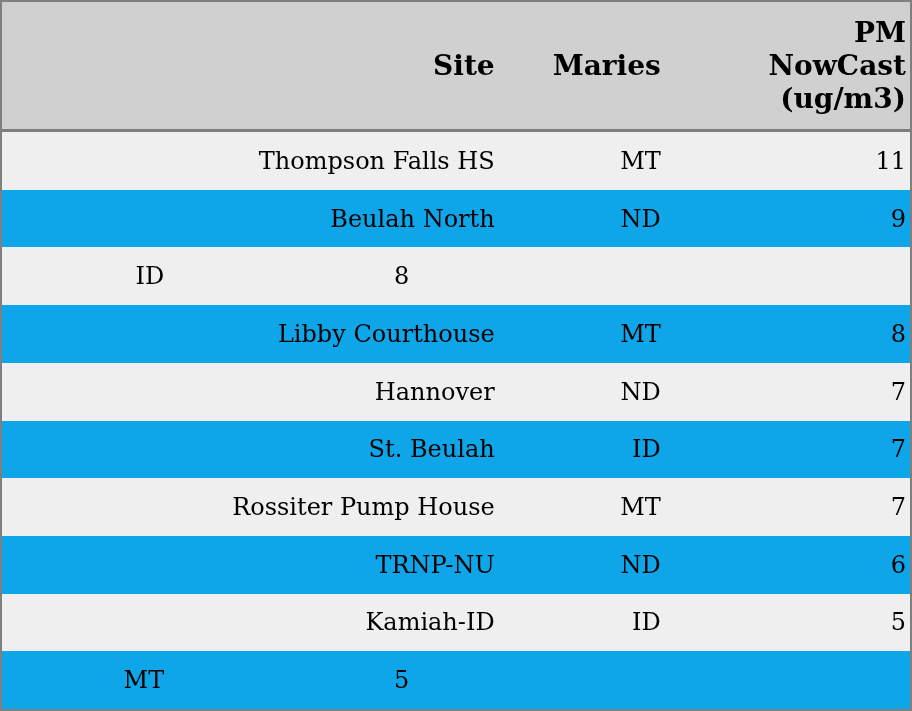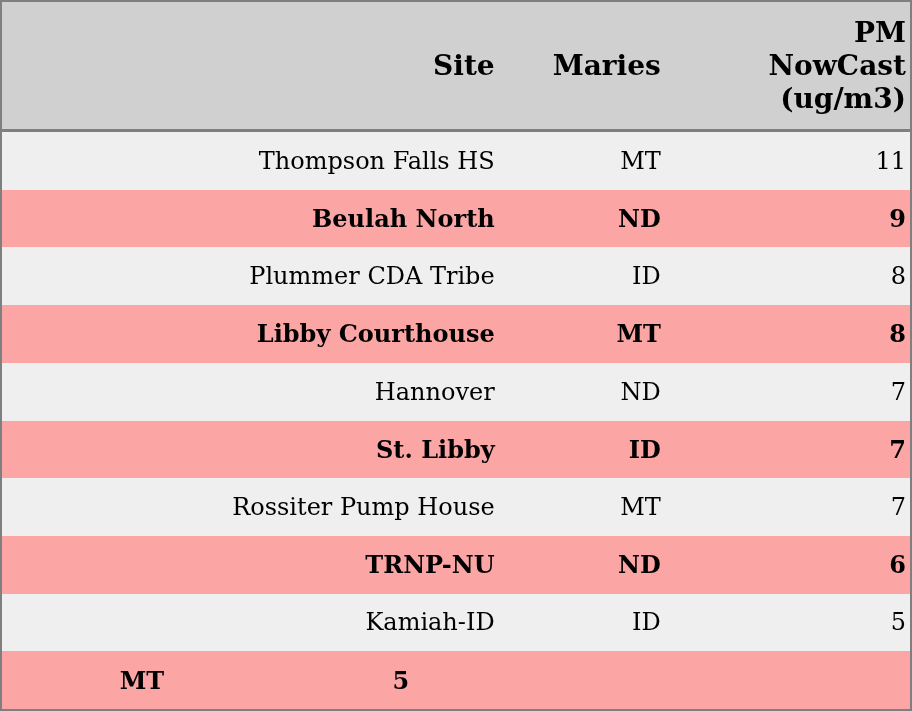--- a/index.html
+++ b/index.html
@@ -33,21 +33,21 @@
     display: flex;
     flex-direction: column;
   }
   .row {
     flex: 1;
     display: flex;
     align-items: center;
     font-size: 24px;
   }
   .row.alt { background: #efefef; }
-  .row.plain { background: #fca5a5; font-weight: bold; }
+  .row.plain { background: #0ea5e9; }
   .cell {
     text-align: right;
     box-sizing: border-box;
     padding: 0 4px;
   }
   .col-site  { width: 54.7%; }
   .col-state { width: 18.3%; }
   .col-pm    { width: 27.0%; }
   .pre-line  { white-space: pre-line; line-height: 1.18; }
 </style>
@@ -69,36 +69,35 @@
         <div class="cell col-site">Thompson Falls HS</div>
         <div class="cell col-state">MT</div>
         <div class="cell col-pm">11</div>
       </div>
       <div class="row plain">
         <div class="cell col-site">Beulah North</div>
         <div class="cell col-state">ND</div>
         <div class="cell col-pm">9</div>
       </div>
       <div class="row alt">
-        <div class="cell col-site">Plummer CDA Tribe</div>
         <div class="cell col-state">ID</div>
         <div class="cell col-pm">8</div>
       </div>
       <div class="row plain">
         <div class="cell col-site">Libby Courthouse</div>
         <div class="cell col-state">MT</div>
         <div class="cell col-pm">8</div>
       </div>
       <div class="row alt">
         <div class="cell col-site">Hannover</div>
         <div class="cell col-state">ND</div>
         <div class="cell col-pm">7</div>
       </div>
       <div class="row plain">
-        <div class="cell col-site">St. Libby</div>
+        <div class="cell col-site">St. Beulah</div>
         <div class="cell col-state">ID</div>
         <div class="cell col-pm">7</div>
       </div>
       <div class="row alt">
         <div class="cell col-site">Rossiter Pump House</div>
         <div class="cell col-state">MT</div>
         <div class="cell col-pm">7</div>
       </div>
       <div class="row plain">
         <div class="cell col-site">TRNP-NU</div>

